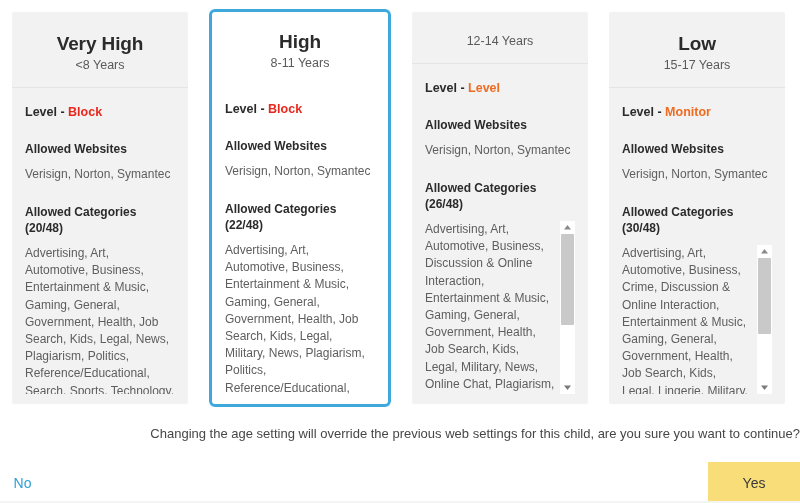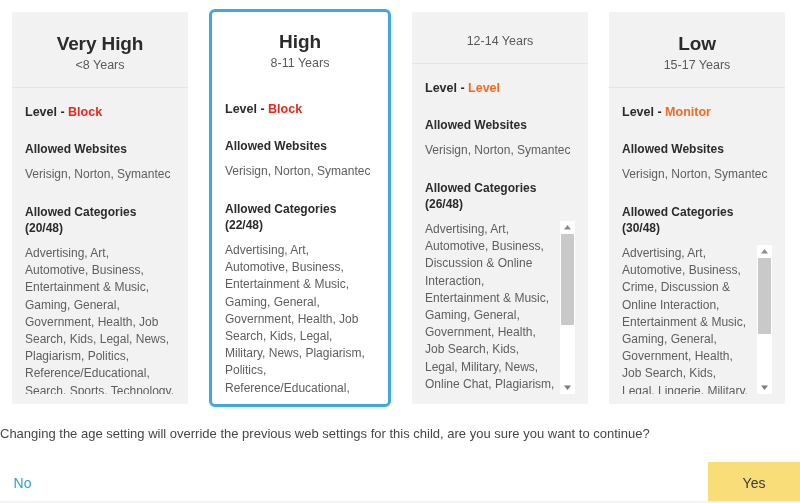--- a/index.html
+++ b/index.html
@@ -187,21 +187,21 @@
     background: #c9c9c9;
     border-radius: 1px;
   }
 
   
   .footer-msg {
     position: absolute;
     top: 425px;
     left: 0;
     width: 800px;
-    text-align: left;
+    text-align: right;
     font-size: 13px;
     color: #464646;
     line-height: 18px;
   }
 
   
   .action-bar {
     position: absolute;
     left: 0;
     top: 462px;

